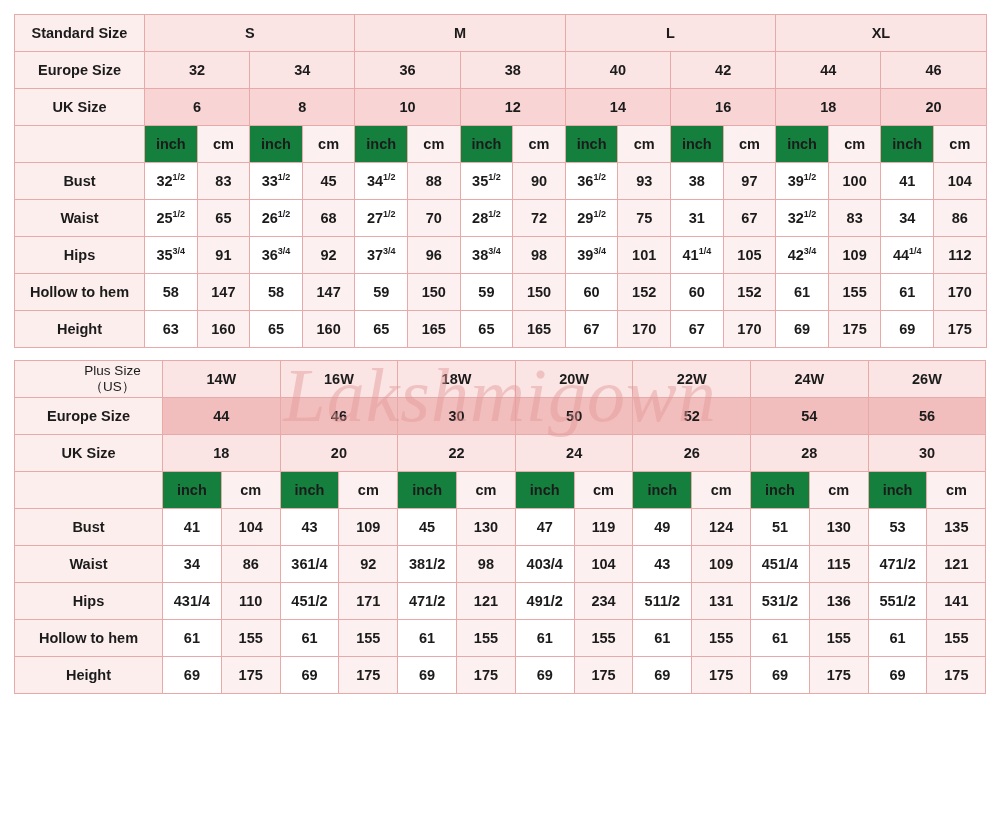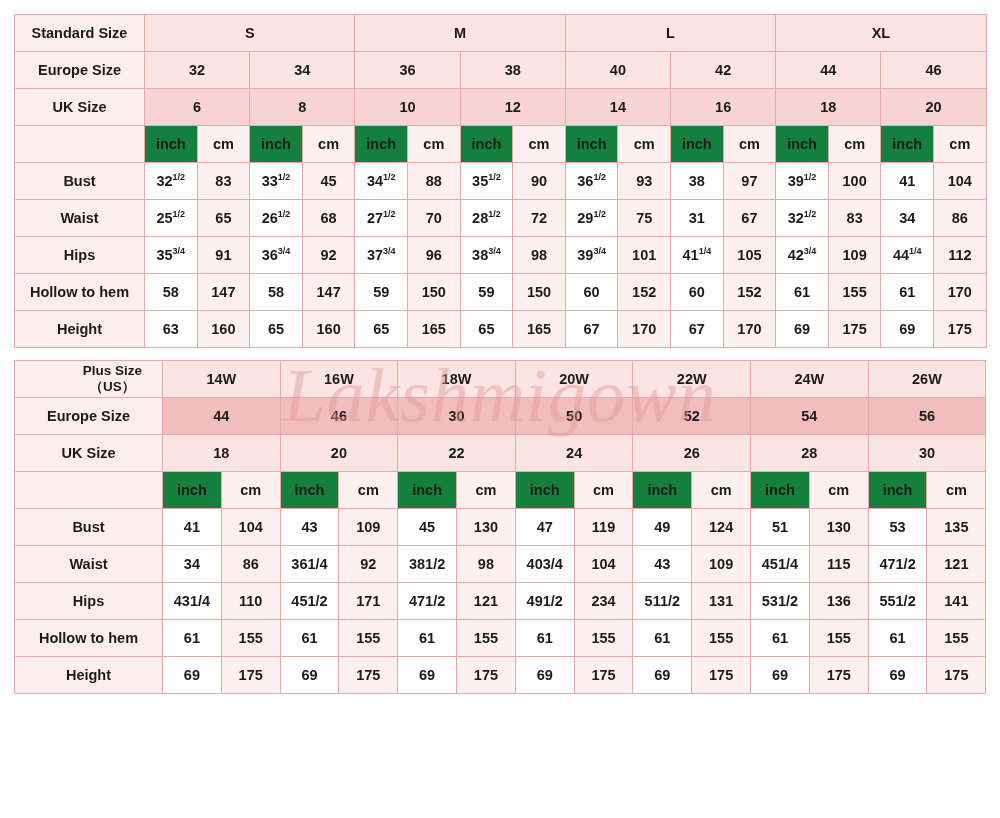--- a/index.html
+++ b/index.html
@@ -59,21 +59,21 @@
   }
   .lbl {
     background: #fdeeee;
     font-size: 14.5px;
     font-weight: bold;
     color: #1b1b1b;
   }
   .lbl2 {
     background: #fdeeee;
     font-size: 13.5px;
-    font-weight: bold;
+    font-weight: normal;
     line-height: 1.15;
     padding-left: 48px;
   }
   .hdr-dark {
     background: #f2bdbd;
   }
   .hdr-mid {
     background: #f8d4d4;
   }
   .hdr-light {

